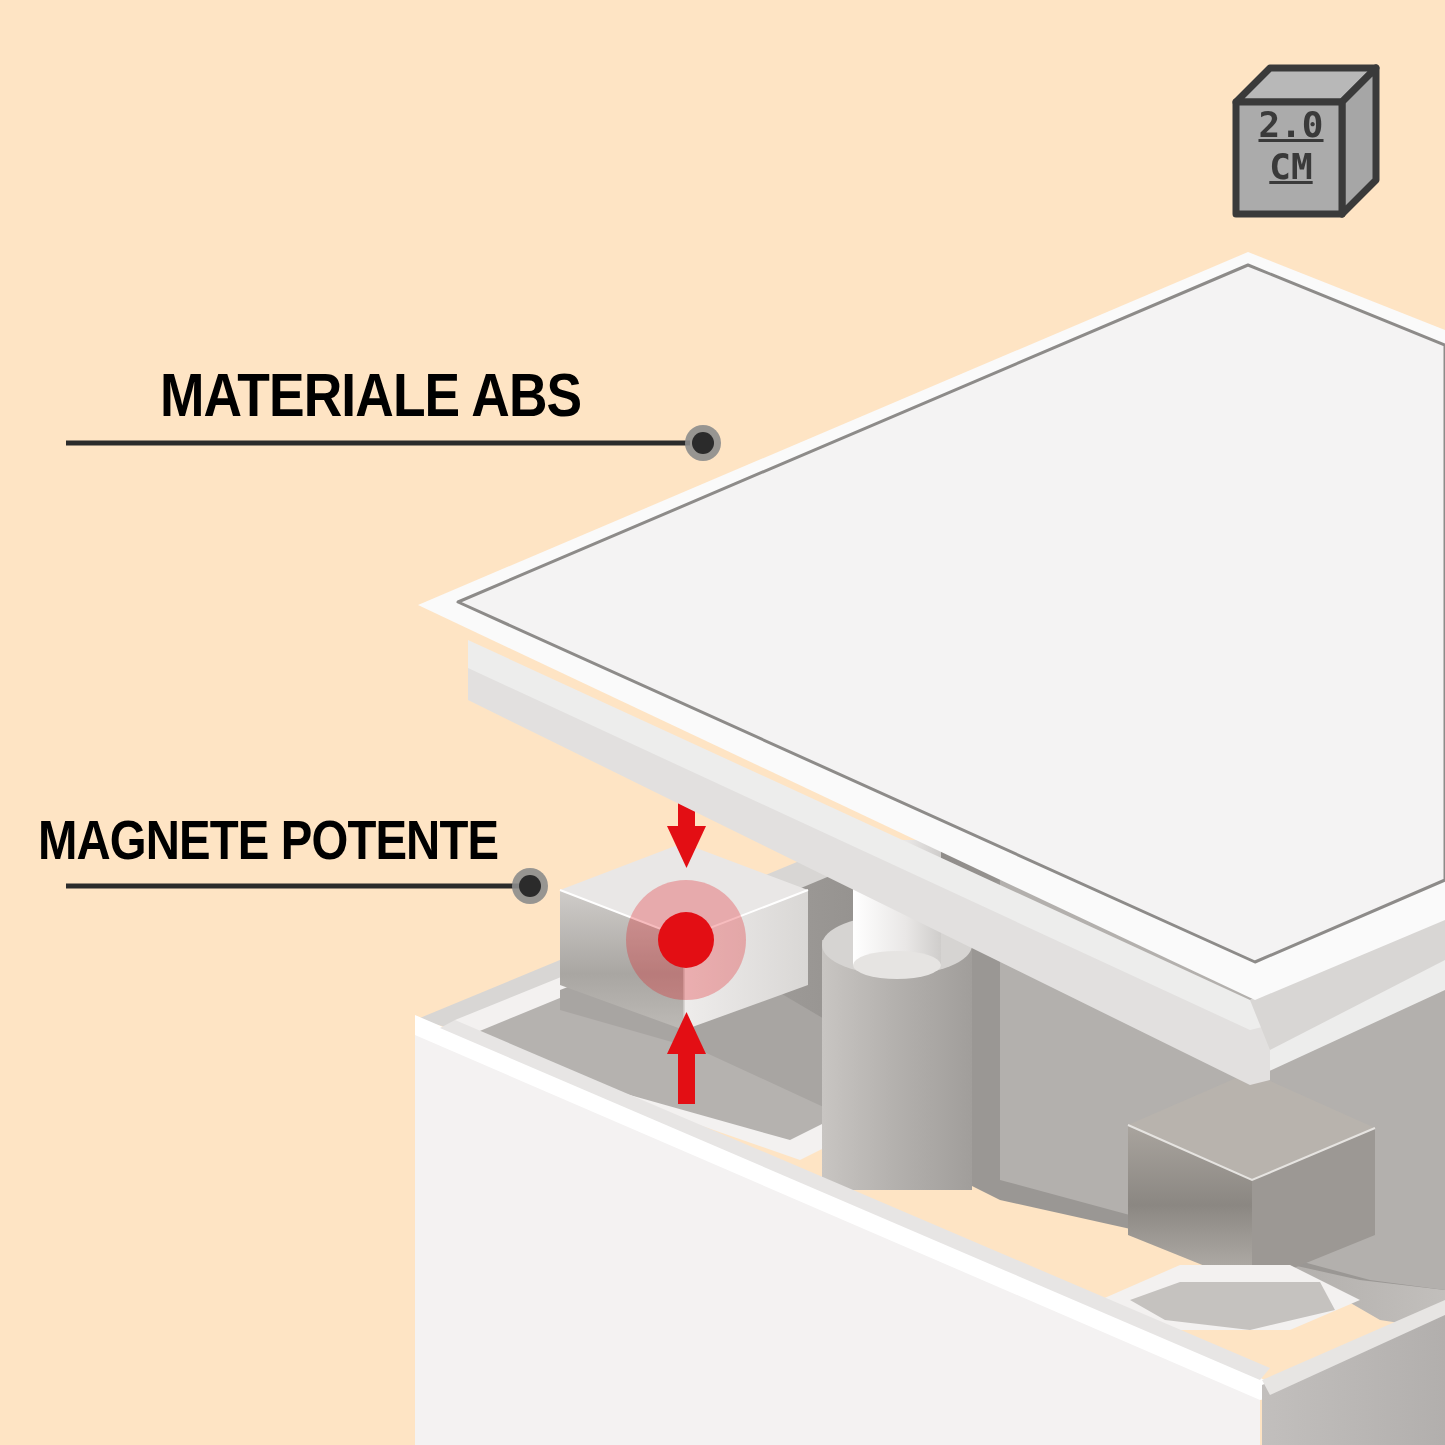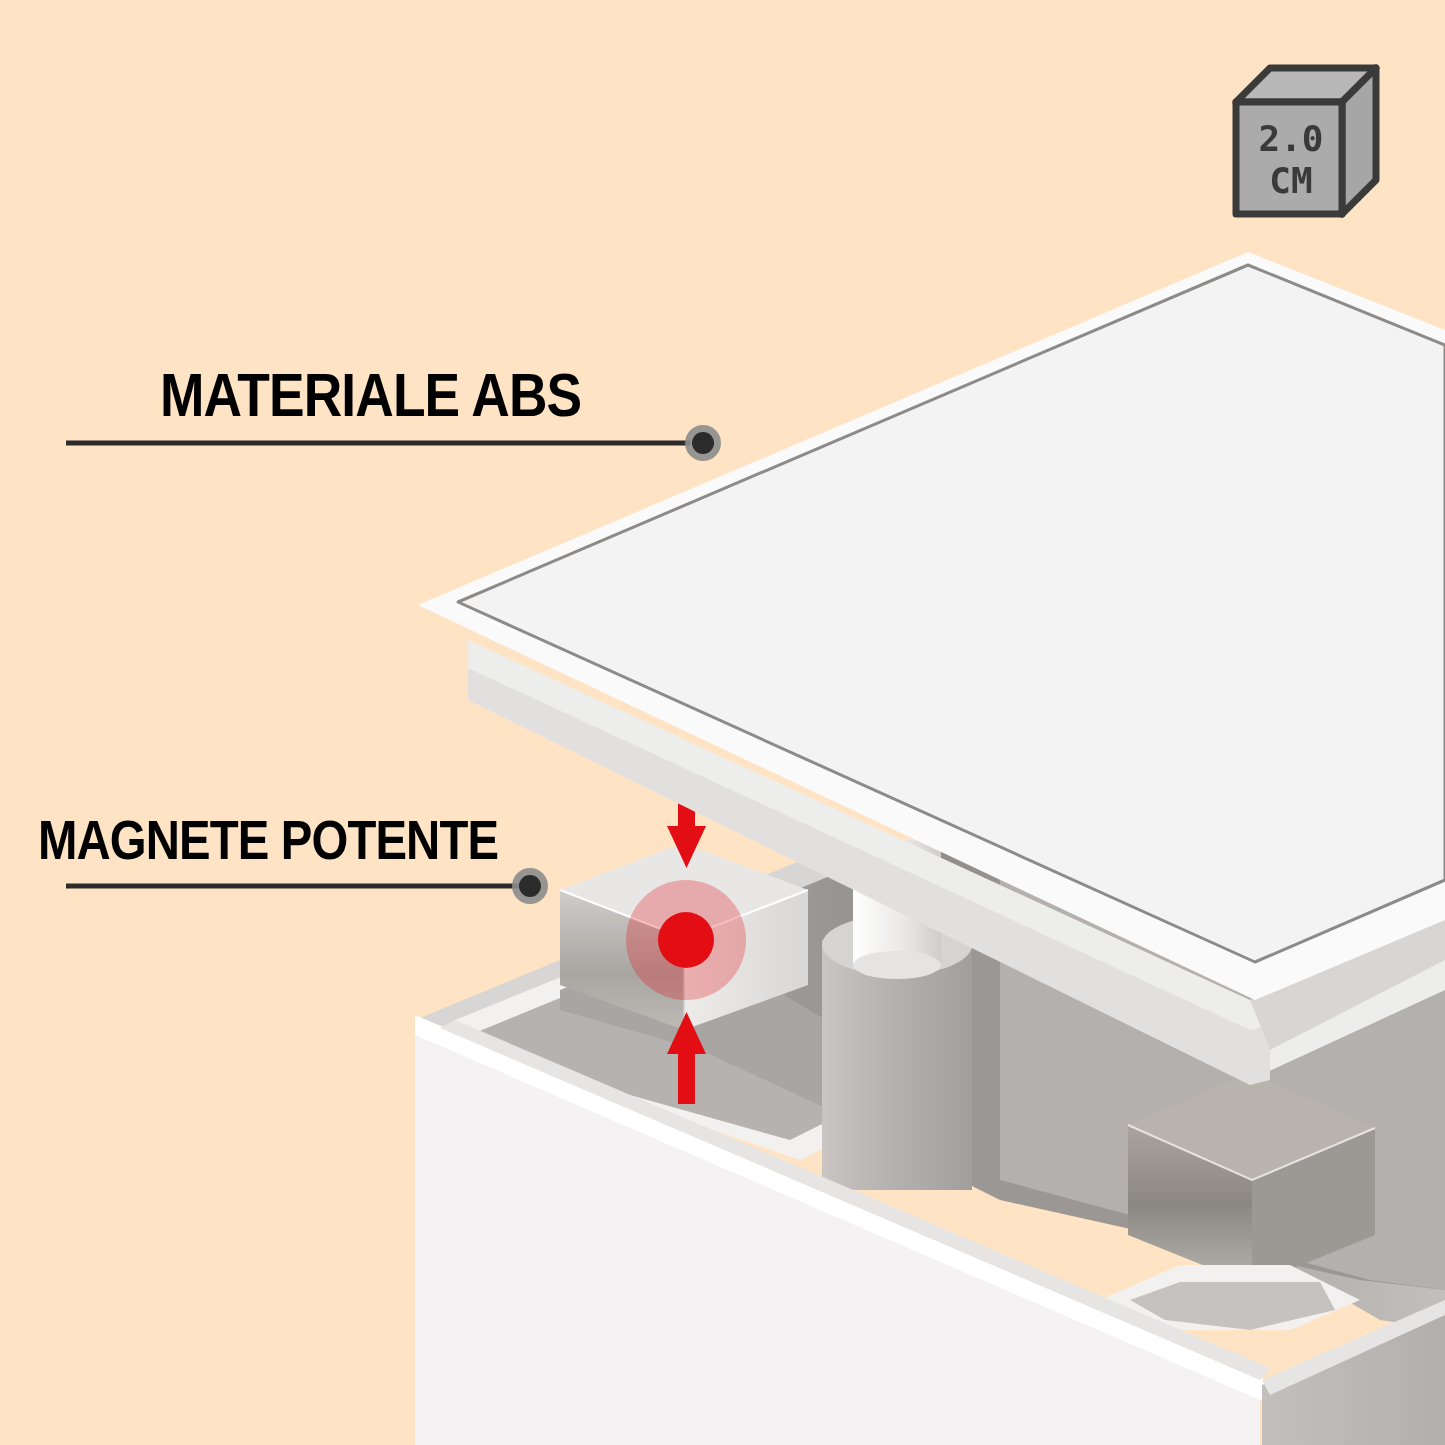--- a/index.html
+++ b/index.html
@@ -46,28 +46,29 @@
     .size-badge {
       position: absolute;
       left: 1230px;
       top: 62px;
       width: 152px;
       height: 158px;
     }
     .size-badge-text {
       position: absolute;
       left: 1238px;
-      top: 118px;
+      top: 104px;
       width: 106px;
       text-align: center;
       font-family: "DejaVu Sans Mono", monospace;
       font-weight: 700;
       font-size: 36px;
       color: #3a3a3a;
       line-height: 42px;
+      text-decoration: underline;
     }
     .size-badge-text span { display: block; }
   </style>
 </head>
 <body>
 
 <div class="canvas">
 
   <svg class="illustration" viewBox="0 0 1445 1445" xmlns="http://www.w3.org/2000/svg">
     <defs>

